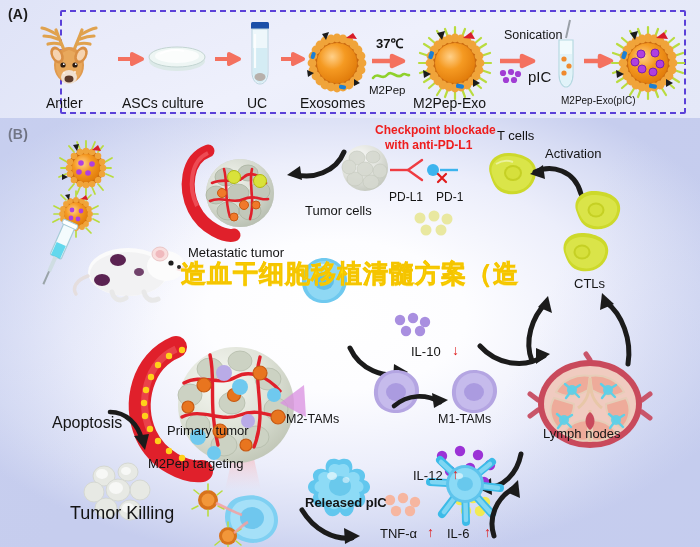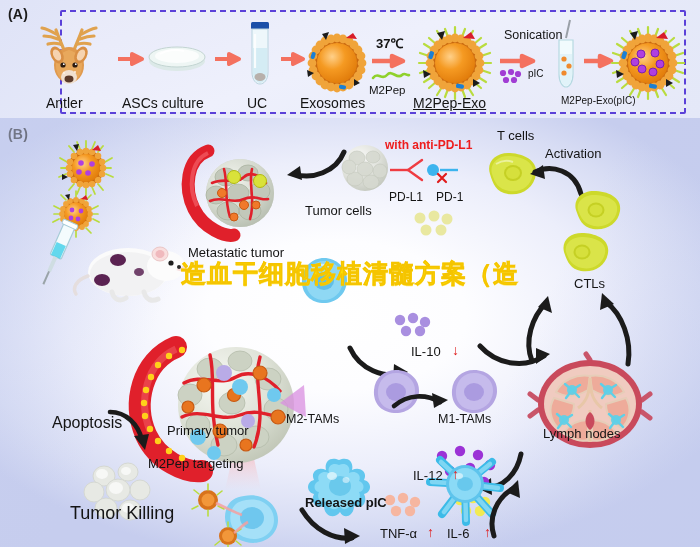--- a/index.html
+++ b/index.html
@@ -254,21 +254,21 @@
     </div>
     <div class="node" style="left:498px;top:68px;">
       <svg width="26" height="16" viewBox="0 0 26 16">
         <circle cx="5" cy="5" r="3.1" fill="#a13dd4"></circle>
           <circle cx="13" cy="4" r="3.1" fill="#a13dd4"></circle>
         <circle cx="20" cy="6" r="3.1" fill="#a13dd4"></circle>
           <circle cx="8" cy="12" r="3.1" fill="#a13dd4"></circle>
         <circle cx="16" cy="12" r="3.1" fill="#a13dd4"></circle>
       </svg>
     </div>
-    <div class="lbl" style="left:528px;top:68px;font-size:10px;">pIC</div>
+    <div class="lbl" style="left:528px;top:68px;font-size:15px;">pIC</div>
 
     <div class="node" style="left:551px;top:18px;">
       <svg width="30" height="72" viewBox="0 0 30 72">
         <path d="M19 2 L15 20" stroke="#9aa0a8" stroke-width="2" fill="none"></path>
         <path d="M8 22 L22 22 L22 56 C22 65 18 69 15 69 C12 69 8 65 8 56 Z" fill="#f1fbfd" stroke="#b6d9e2" stroke-width="1.2"></path>
         <path d="M9 36 L21 36 L21 56 C21 64 18 68 15 68 C12 68 9 64 9 56 Z" fill="#dff2f8" opacity=".9"></path>
         <circle cx="13" cy="41" r="2.6" fill="#f08a2c"></circle>
           <circle cx="18" cy="48" r="2.6" fill="#f08a2c"></circle>
         <circle cx="13" cy="55" r="2.6" fill="#f08a2c"></circle>
       </svg>
@@ -357,21 +357,21 @@
         <path d="M55 53 l7 4 l-7 4 z" fill="#1b1b1b"></path>
         <rect x="9" y="27" width="8" height="4.4" rx="1.8" transform="rotate(-72 13 29)" fill="#1b7fd4"></rect>
         <rect x="38" y="58" width="8" height="4.4" rx="1.8" transform="rotate(10 42 60)" fill="#1b7fd4"></rect>
       </svg>
     </div>
 
     <div class="lbl" style="left:46px;top:95px;font-size:14px;">Antler</div>
     <div class="lbl" style="left:122px;top:95px;font-size:14px;">ASCs culture</div>
     <div class="lbl" style="left:247px;top:95px;font-size:14px;">UC</div>
     <div class="lbl" style="left:300px;top:95px;font-size:14px;">Exosomes</div>
-    <div class="lbl" style="left:413px;top:95px;font-size:14px;text-decoration:underline;">M2Pep-Exo</div>
+    <div class="lbl" style="left:413px;top:95px;font-size:14px;">M2Pep-Exo</div>
     <div class="lbl" style="left:561px;top:95px;font-size:10px;">M2Pep-Exo(pIC)</div>
   </div>
 
   <div id="panelB">
     <div class="panel-letter" style="left:8px;top:8px;">(B)</div>
 
     <div class="node" style="left:58px;top:22px;">
       <svg width="56" height="56" viewBox="0 0 56 56">
         <g stroke="#b9dc3e" stroke-width="1.8" stroke-linecap="round">
           <path d="M28 8 v-7"></path>
@@ -578,20 +578,21 @@
           <ellipse cx="42" cy="30" rx="7" ry="7"></ellipse>
             <ellipse cx="33" cy="41" rx="8" ry="7"></ellipse>
           <ellipse cx="17" cy="38" rx="8" ry="7"></ellipse>
             <ellipse cx="11" cy="26" rx="7" ry="7"></ellipse>
           <ellipse cx="27" cy="28" rx="8" ry="7"></ellipse>
         </g>
       </svg>
     </div>
     <div class="lbl" style="left:305px;top:85px;font-size:13px;">Tumor cells</div>
 
+    <div class="lbl red" style="left:375px;top:5px;font-size:12px;">Checkpoint blockade</div>
     <div class="lbl red" style="left:385px;top:20px;font-size:12px;">with anti-PD-L1</div>
 
     <div class="node" style="left:386px;top:38px;">
       <svg width="110" height="32" viewBox="0 0 110 32">
         <path d="M4 14 L22 14" stroke="#ef3c42" stroke-width="2.4"></path>
         <path d="M22 14 L36 4 M22 14 L36 24" stroke="#ef3c42" stroke-width="2.4" stroke-linecap="round"></path>
         <circle cx="47" cy="14" r="6" fill="#3cb4ee"></circle>
         <path d="M54 14 L72 14" stroke="#3cb4ee" stroke-width="2.4"></path>
         <path d="M52 18 l8 8 M60 18 l-8 8" stroke="#e01b1b" stroke-width="2.2" stroke-linecap="round"></path>
       </svg>

